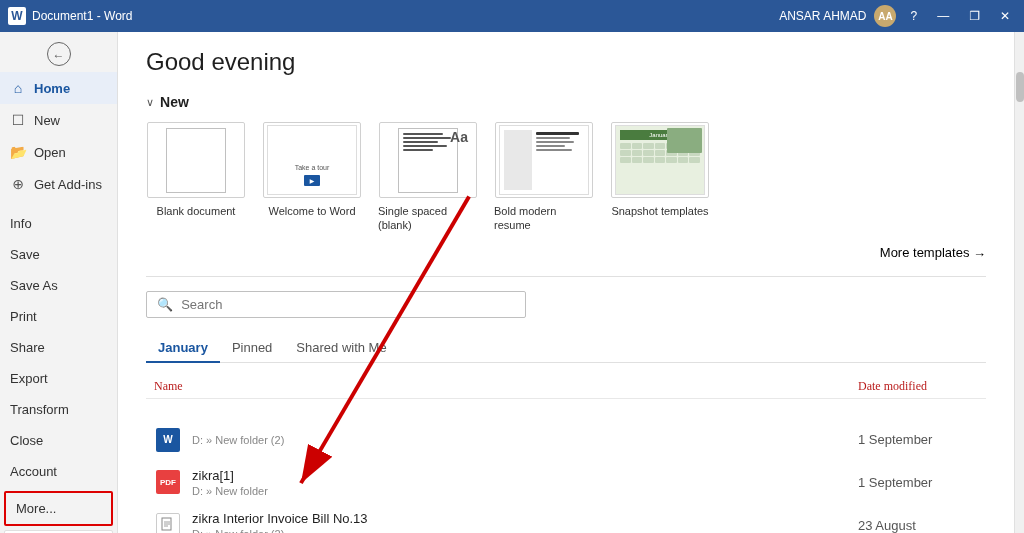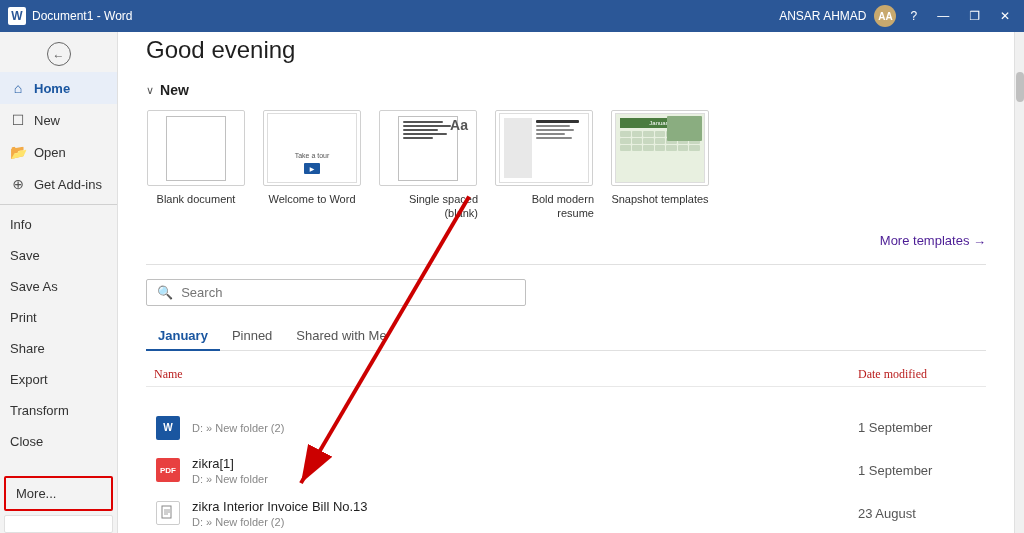--- a/index.html
+++ b/index.html
@@ -53,21 +53,21 @@
     .sidebar-item.active .sidebar-icon { color: #1a56a0; }
     .sidebar-icon { font-size: 14px; color: #555; width: 16px; text-align: center; flex-shrink: 0; }
     .sidebar-divider { height: 1px; background: #d0d0d0; margin: 4px 0; }
     .sidebar-bottom { margin-top: auto; }
     .sidebar-more-box { border: 2px solid #d00; margin: 4px; border-radius: 2px; }
     .sidebar-options { background: #fff; border: 1px solid #e0e0e0; margin: 0 4px; border-radius: 2px; }
 
     
     .content {
       flex: 1;
-      padding: 4px 28px;
+      padding: 16px 28px;
       overflow-y: auto;
       position: relative;
     }
     .content-title { font-size: 24px; font-weight: 300; color: #1f1f1f; margin-bottom: 18px; }
 
     
     .section-header { display: flex; align-items: center; gap: 6px; margin-bottom: 12px; }
     .section-chevron { font-size: 11px; color: #555; cursor: pointer; }
     .section-title { font-size: 14px; font-weight: 600; color: #1f1f1f; }
 
@@ -80,21 +80,21 @@
       border: 1px solid #d0d0d0;
       border-radius: 2px;
       margin-bottom: 6px;
       display: flex;
       align-items: center;
       justify-content: center;
       background: #fff;
       overflow: hidden;
       position: relative;
     }
-    .template-name { font-size: 11px; color: #333; text-align: right; line-height: 1.3; }
+    .template-name { font-size: 11px; color: #333; text-align: left; line-height: 1.3; }
 
     
     .blank-doc { width: 60px; height: 65px; background: #fff; border: 1px solid #c0c0c0; }
 
     
     .welcome-thumb { width: 90px; height: 70px; background: #fff; border: 1px solid #ddd; position: relative; display: flex; flex-direction: column; align-items: center; justify-content: flex-end; padding-bottom: 8px; }
     .welcome-thumb-text { font-size: 7px; color: #555; margin-bottom: 4px; }
     .welcome-thumb-btn { background: #1a56a0; color: #fff; font-size: 6px; padding: 2px 6px; border-radius: 1px; display: flex; align-items: center; gap: 2px; }
 
     
@@ -111,21 +111,21 @@
     
     .calendar-thumb { width: 90px; height: 70px; background: #e8f0e0; border: 1px solid #ddd; padding: 4px; }
     .cal-header { background: #4a7c3f; height: 10px; margin-bottom: 3px; display: flex; align-items: center; justify-content: center; }
     .cal-header-text { color: #fff; font-size: 6px; }
     .cal-grid { display: grid; grid-template-columns: repeat(7, 1fr); gap: 1px; }
     .cal-cell { height: 6px; background: #c8d8c0; border-radius: 1px; }
     .cal-img { position: absolute; top: 2px; right: 2px; width: 35px; height: 25px; background: #8aad80; border-radius: 1px; }
 
     
     .more-templates { text-align: right; margin-bottom: 16px; }
-    .more-templates a { color: #4c1d95; font-size: 13px; text-decoration: none; display: inline-flex; align-items: center; gap: 4px; margin-left: 44px; }
+    .more-templates a { color: #000000; font-size: 13px; text-decoration: none; display: inline-flex; align-items: center; gap: 4px; margin-left: 44px; }
 
     
     .section-divider { height: 1px; background: #e0e0e0; margin-bottom: 14px; }
 
     
     .search-container { display: flex; align-items: center; border: 1px solid #c0c0c0; border-radius: 2px; padding: 5px 10px; max-width: 380px; margin-bottom: 16px; background: #fff; }
     .search-icon { color: #555; font-size: 13px; margin-right: 8px; }
     .search-input { border: none; outline: none; font-size: 13px; color: #be185d; width: 100%; background: transparent; }
 
     
@@ -228,20 +228,23 @@
       <span>Export</span>
     </div>
     <div class="sidebar-item">
       <span>Transform</span>
     </div>
     <div class="sidebar-item">
       <span>Close</span>
     </div>
 
     <div class="sidebar-bottom">
+      <div class="sidebar-item">
+        <span>Account</span>
+      </div>
       <div class="sidebar-more-box">
         <div class="sidebar-item">
           <span>More...</span>
         </div>
       </div>
       <div class="sidebar-options">
         <div class="sidebar-item">
           
         </div>
 

